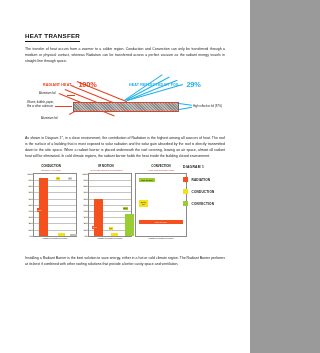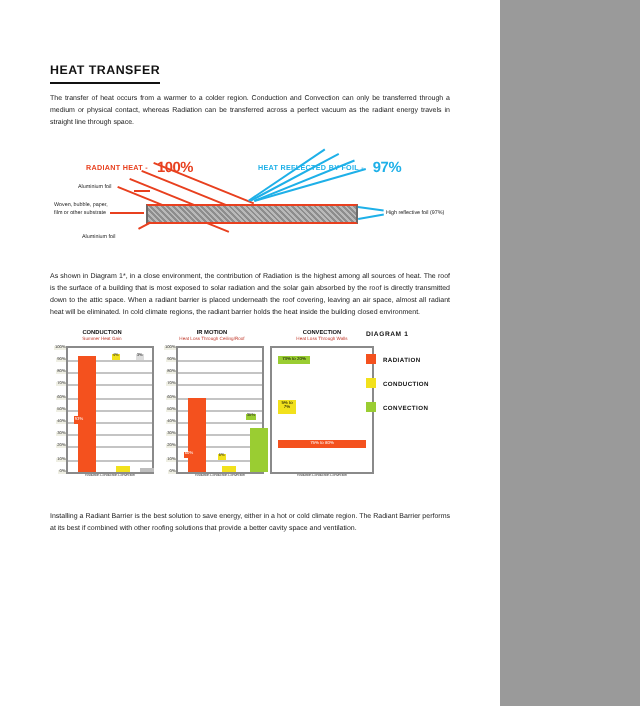--- a/index.html
+++ b/index.html
@@ -88,21 +88,21 @@
     
     <div class="diagram">
 
       <div class="dg-head head-left">
         <span class="lbl">RADIANT HEAT -</span>
         <span class="pct">100%</span>
       </div>
 
       <div class="dg-head head-right">
         <span class="lbl">HEAT REFLECTED BY FOIL -</span>
-        <span class="pct">97%</span>
+        <span class="pct">29%</span>
       </div>
 
       <div class="ray red" style="left:52px;top:12px;width:54px;transform:rotate(22deg);"></div>
       <div class="ray red" style="left:46px;top:16px;width:56px;transform:rotate(22deg);"></div>
       <div class="ray red" style="left:40px;top:20px;width:58px;transform:rotate(22deg);"></div>
       <div class="ray red" style="left:34px;top:24px;width:60px;transform:rotate(22deg);"></div>
 
       <div class="ray blue" style="left:102px;top:31px;width:54px;transform:rotate(-22deg);"></div>
       <div class="ray blue" style="left:102px;top:31px;width:58px;transform:rotate(-16deg);"></div>
       <div class="ray blue" style="left:100px;top:31px;width:50px;transform:rotate(-28deg);"></div>

